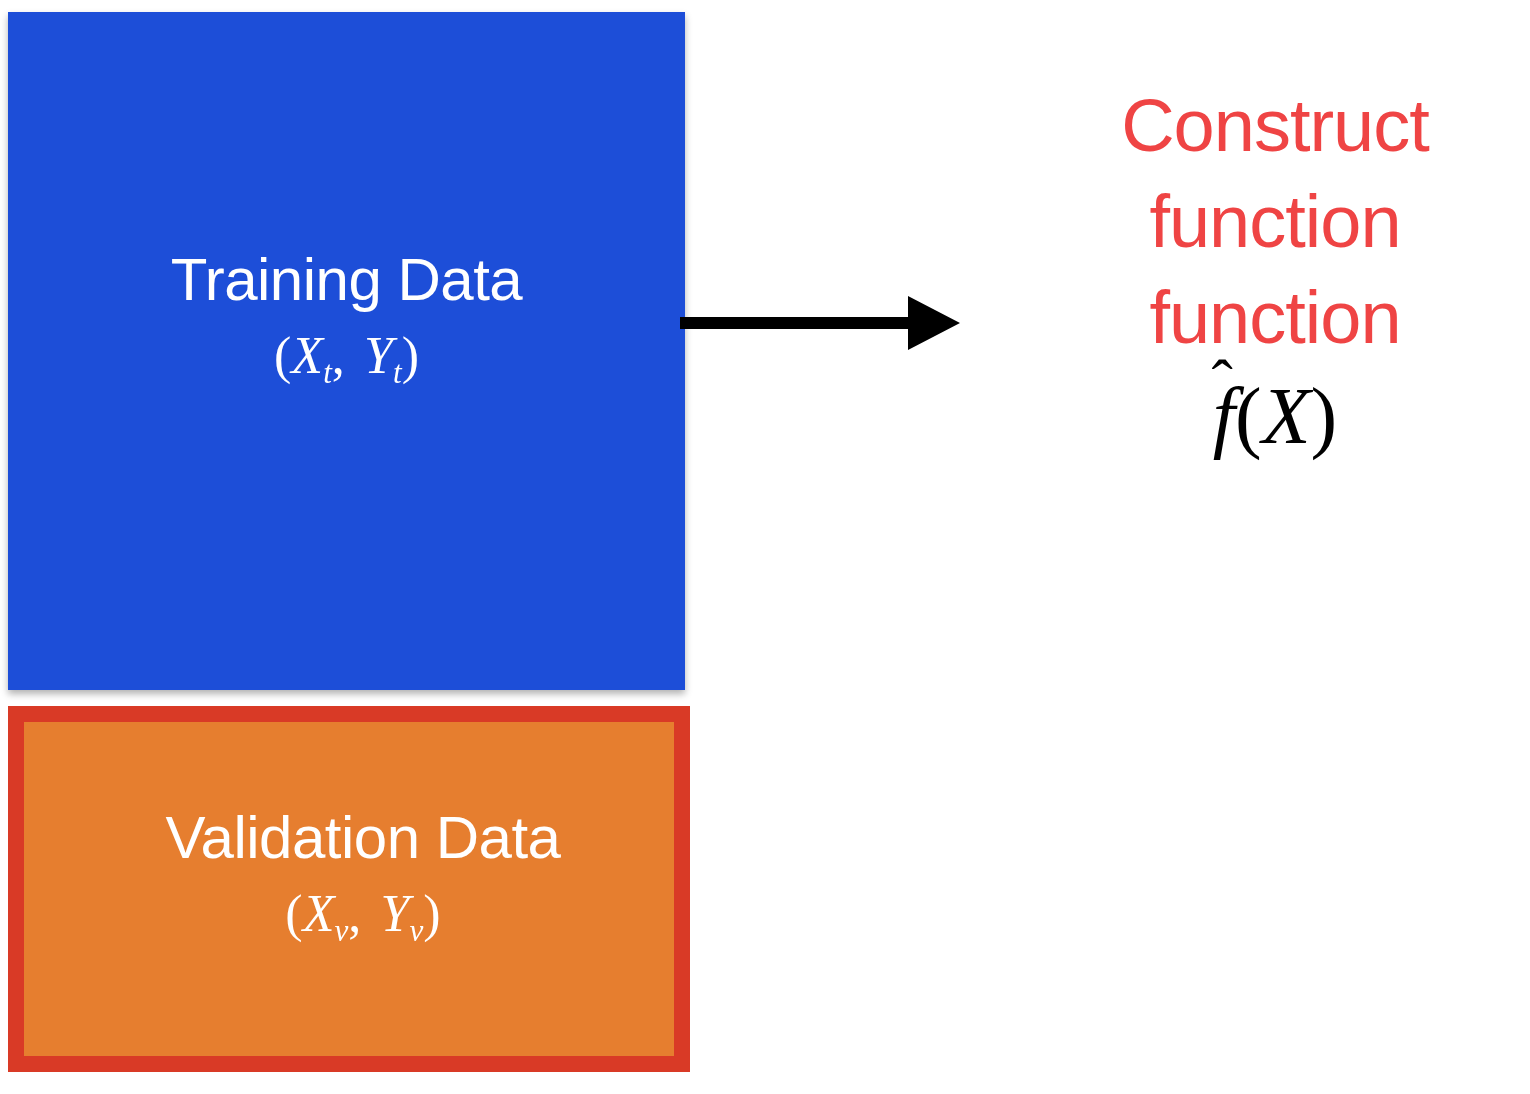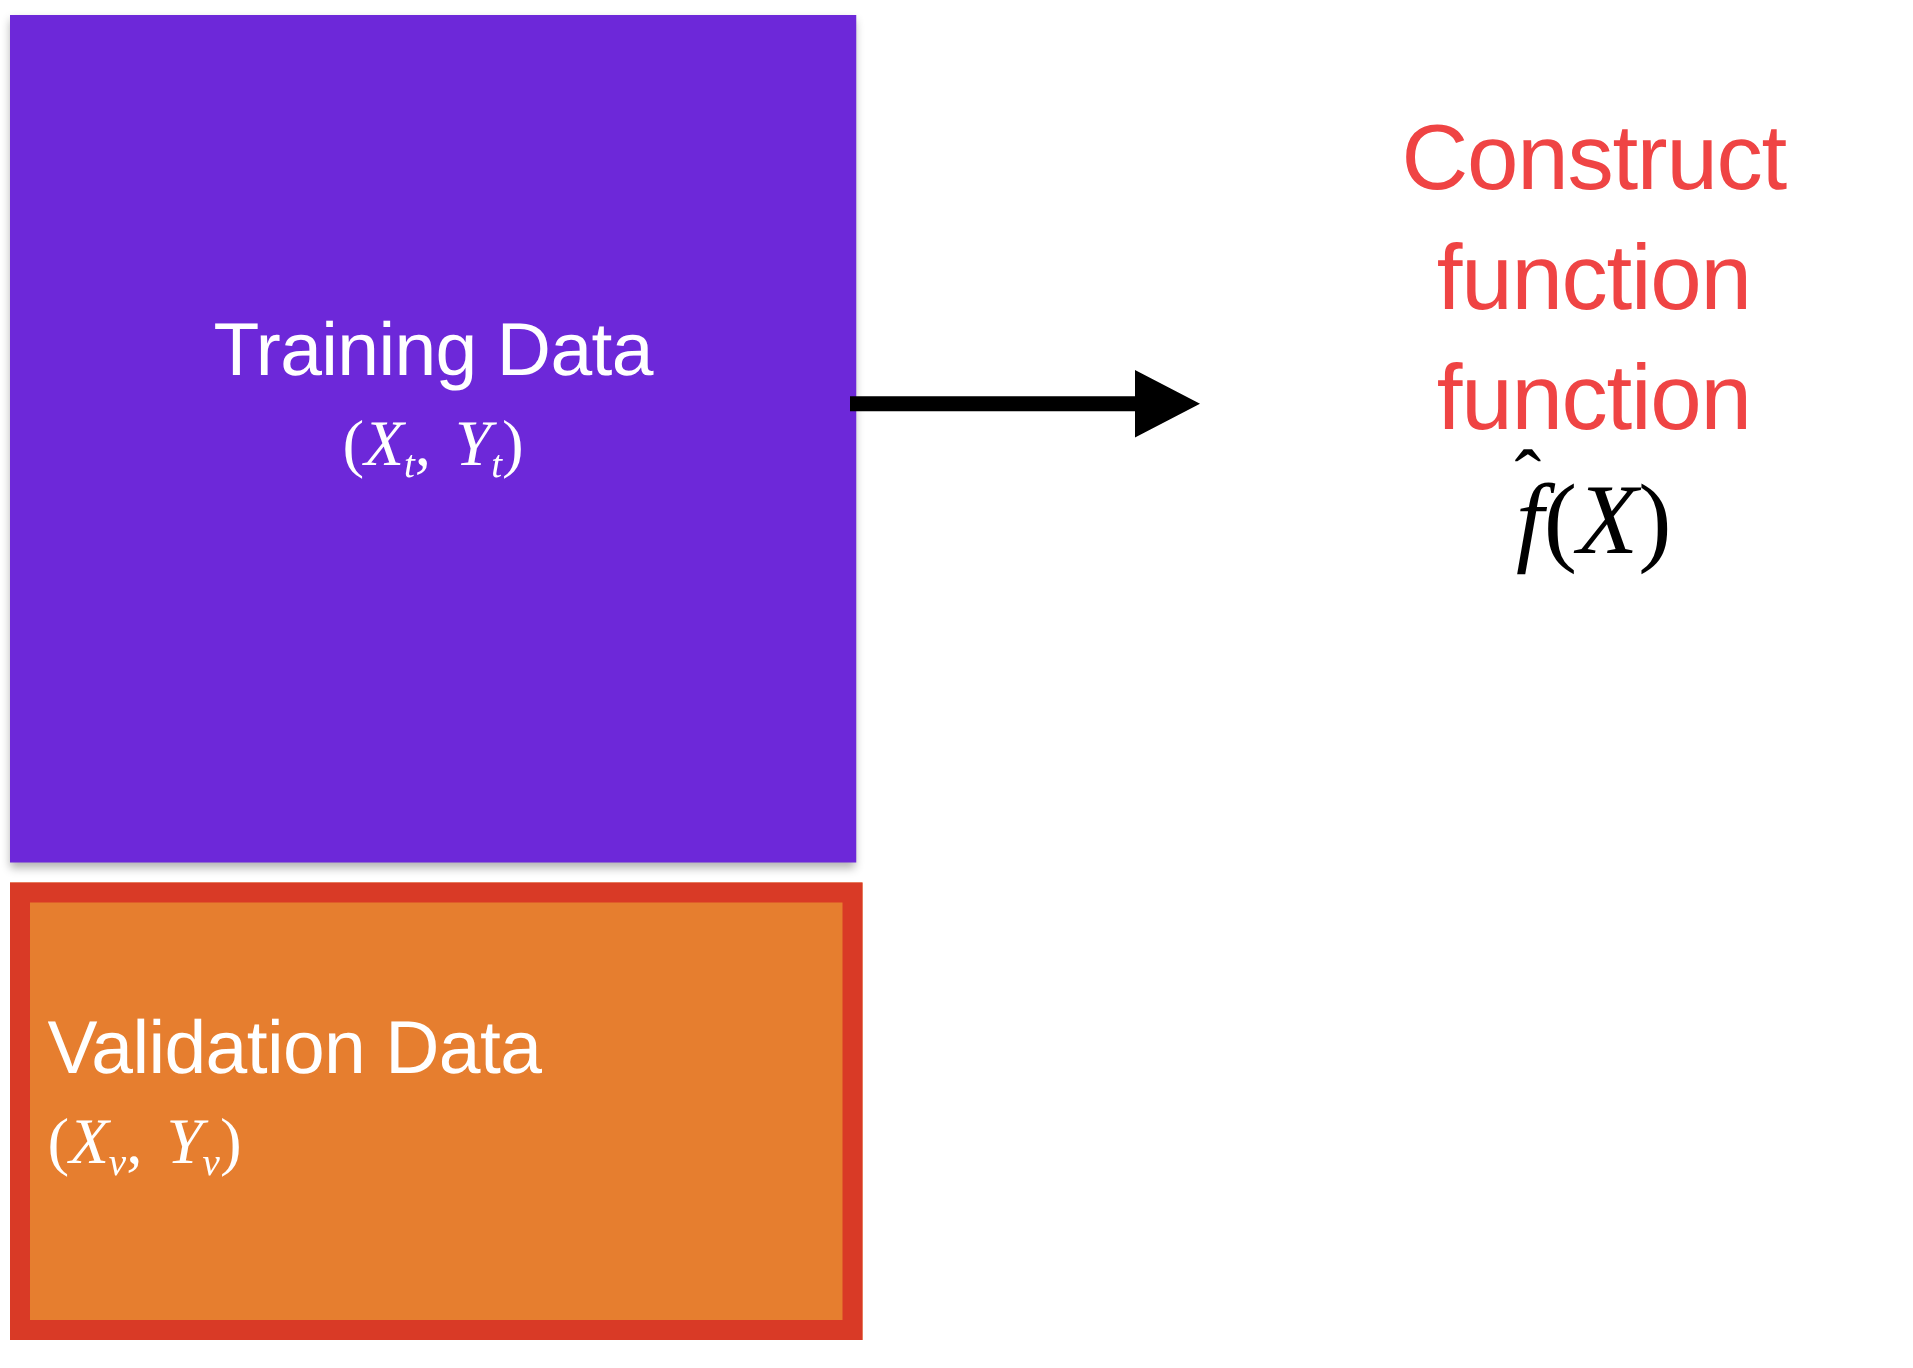--- a/index.html
+++ b/index.html
@@ -24,21 +24,21 @@
     background: #ffffff;
   }
 
   
   .box-training {
     position: absolute;
     left: 8px;
     top: 12px;
     width: 677px;
     height: 678px;
-    background-color: #6d28d9;
+    background-color: #1d4ed8;
     box-shadow: 0 4px 7px rgba(0,0,0,0.30);
     box-sizing: border-box;
     display: flex;
     flex-direction: column;
     align-items: center;
     justify-content: flex-start;
   }
   .box-training .inner {
     margin-top: 236px;
     width: 100%;
@@ -56,20 +56,21 @@
     border: 16px solid #d93a26;
     box-sizing: border-box;
     display: flex;
     flex-direction: column;
     align-items: center;
     justify-content: flex-start;
   }
   .box-validation .inner {
     margin-top: 84px;
     width: 100%;
+    text-align: center;
     padding-left: 28px;
   }
 
   
   .box-label {
     color: #ffffff;
     font-family: "Liberation Sans", sans-serif;
     font-weight: 400;
     font-size: 60px;
     line-height: 64px;

